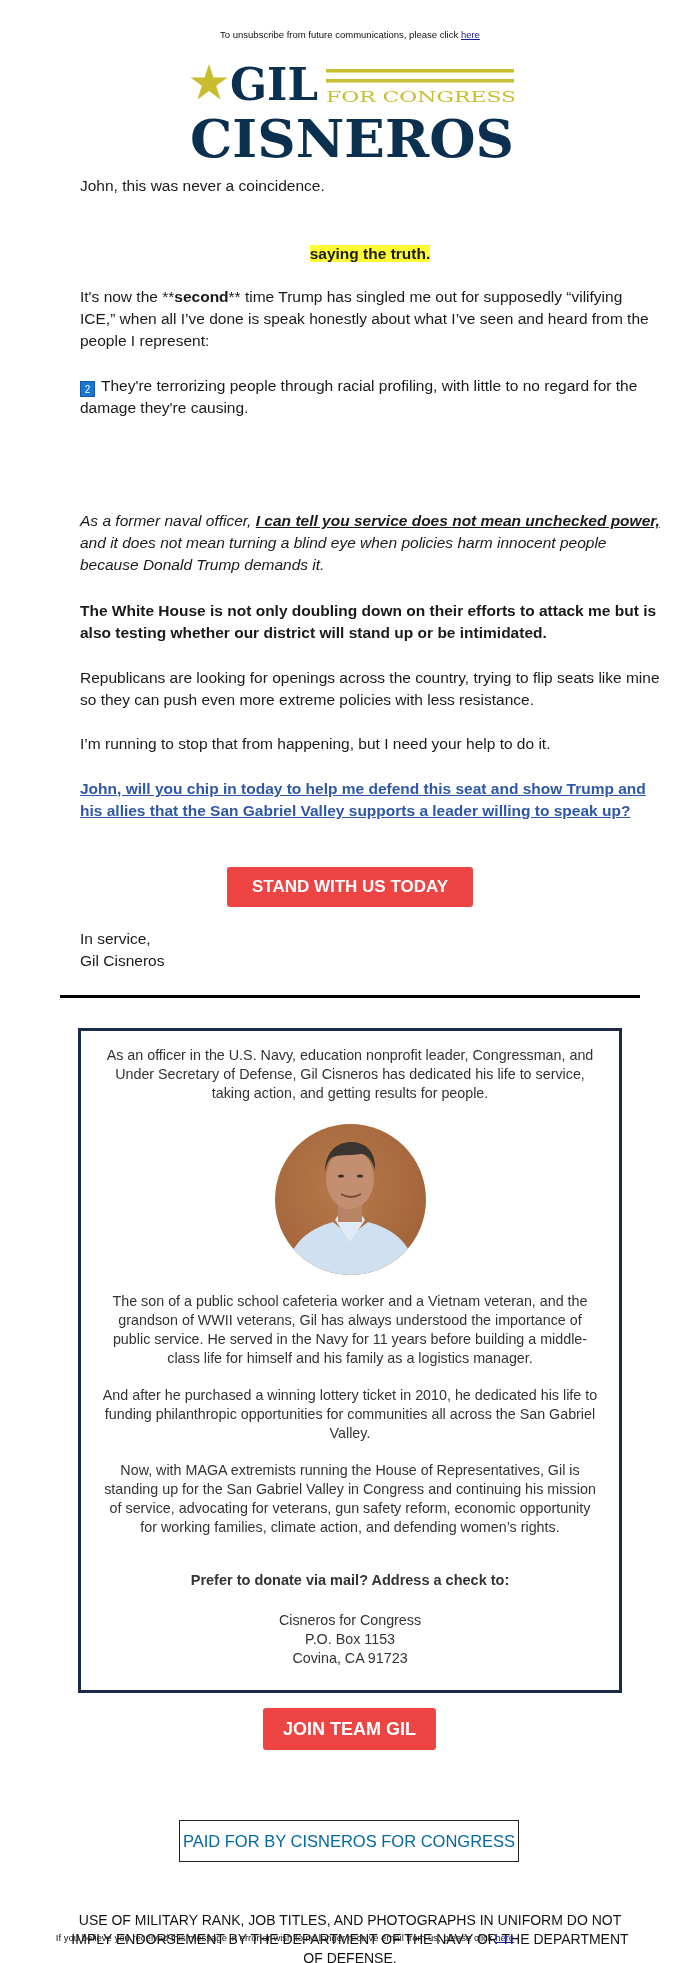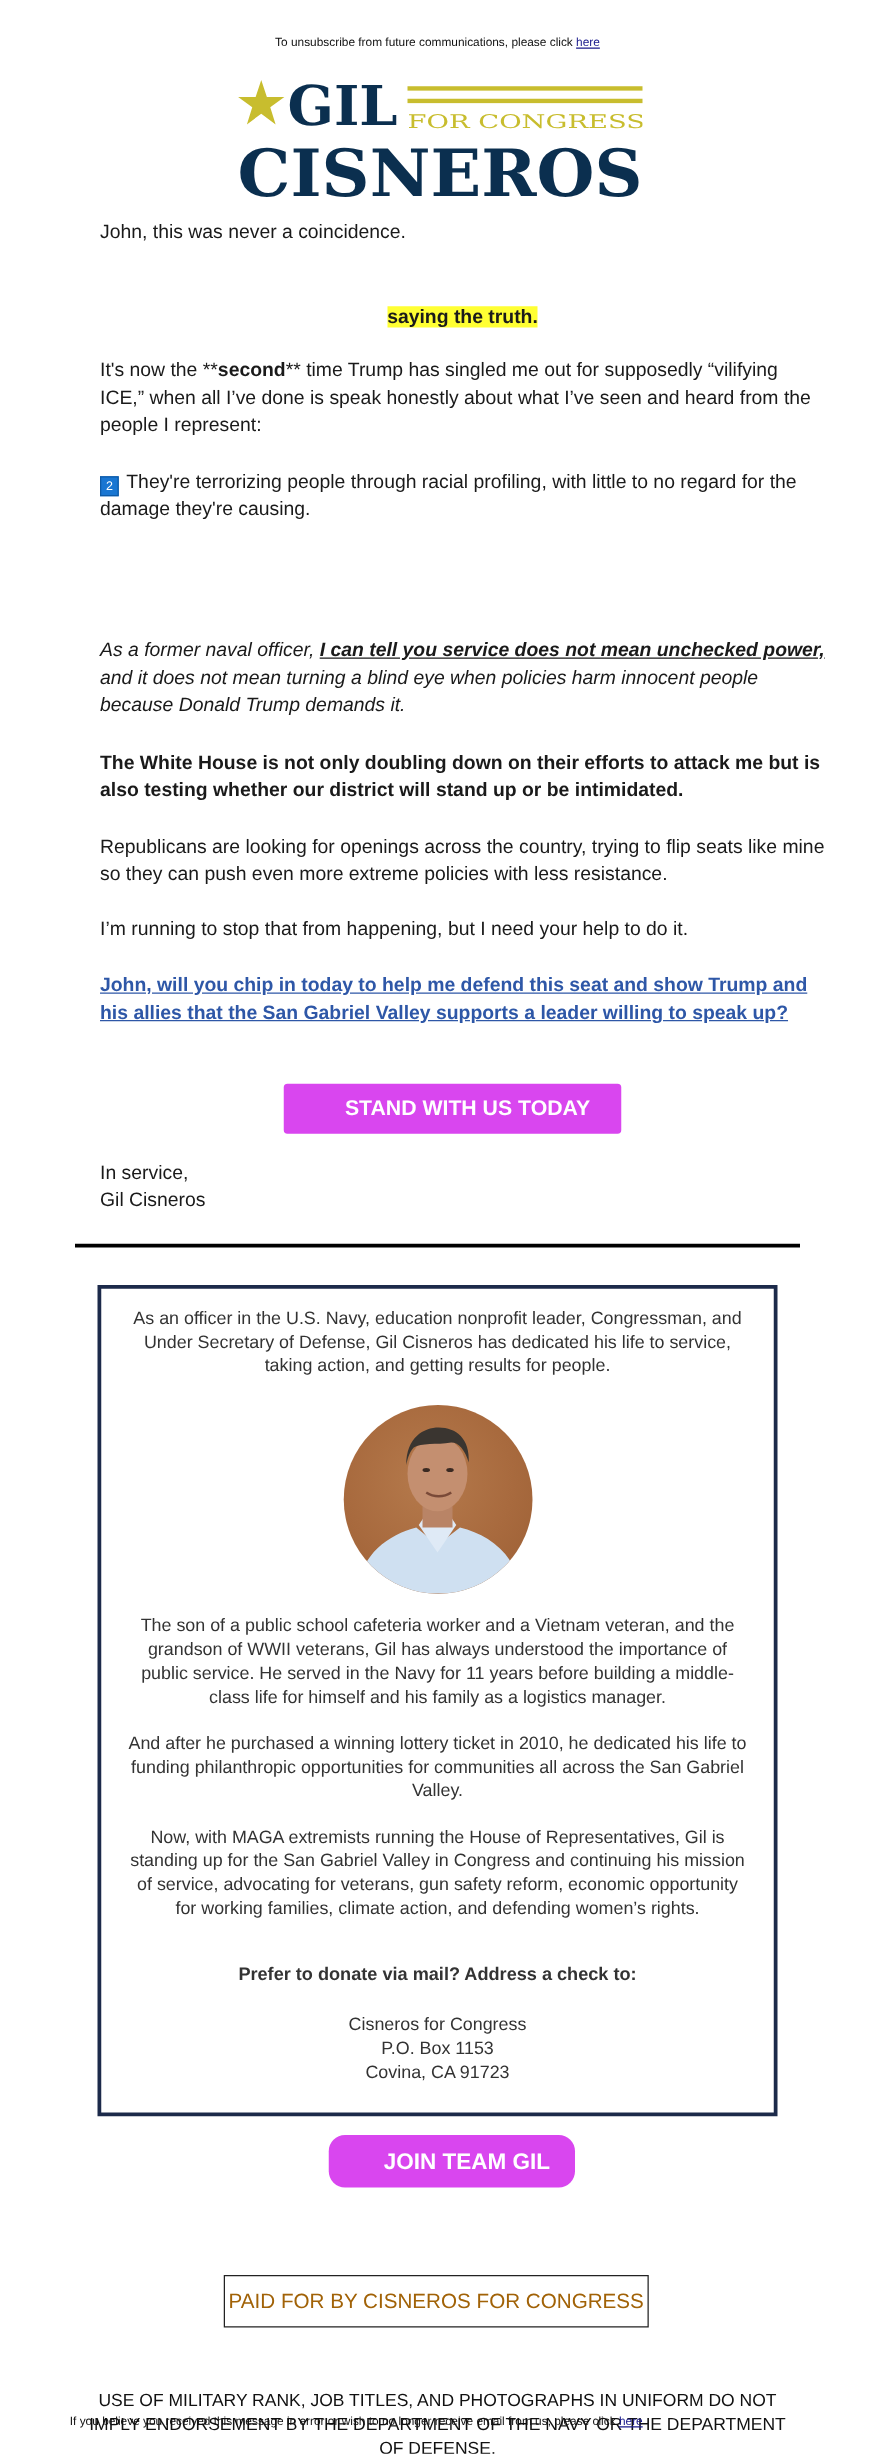--- a/index.html
+++ b/index.html
@@ -14,35 +14,35 @@
   .p-second { top: 286px; }
   .p-list { top: 375px; }
   .numbox { display: inline-block; width: 15px; height: 16px; background: #1976d2; color: #fff; font-size: 10px; line-height: 16px; text-align: center; vertical-align: -2px; border: 1px solid #0d5aa7; box-sizing: border-box; margin-right: 2px; }
   .p-naval { top: 510px; font-style: italic; }
   .p-naval b { text-decoration: underline; }
   .p-wh { top: 600px; font-weight: bold; }
   .p-repub { top: 667px; }
   .p-running { top: 733px; }
   .p-ask { top: 778px; font-weight: bold; }
   .p-ask a { color: #2e57a7; }
-  .btn { position: absolute; background: #d946ef; color: #ffffff; font-weight: bold; text-align: center; border-radius: 3px; font-size: 17px; text-decoration: none; padding-left: 24px; }
+  .btn { position: absolute; background: #ef4444; color: #ffffff; font-weight: bold; text-align: center; border-radius: 3px; font-size: 17px; text-decoration: none; }
   .btn-stand { top: 867px; left: 227px; width: 246px; height: 40px; line-height: 40px; }
   .p-sign { top: 928px; }
   .hr { position: absolute; top: 995px; left: 60px; width: 580px; height: 3px; background: #000; }
   .bio-box { position: absolute; top: 1028px; left: 78px; width: 544px; height: 665px; border: 3px solid #1c2a4a; box-sizing: border-box; }
   .bio-text { position: absolute; left: 100px; width: 500px; text-align: center; font-size: 14.3px; line-height: 19px; color: #333; }
   .bio1 { top: 1046px; }
   .photo { position: absolute; top: 1124px; left: 275px; width: 151px; height: 151px; border-radius: 50%; overflow: hidden; background: radial-gradient(circle at 45% 40%, #b57a4c 0%, #a86a3e 55%, #9a5e34 100%); }
   .bio2 { top: 1292px; }
   .bio3 { top: 1386px; }
   .bio4 { top: 1461px; }
   .bio-mail { top: 1571px; font-weight: bold; font-size: 14.5px; }
   .bio-addr { top: 1611px; }
-  .btn-join { top: 1708px; left: 263px; width: 173px; height: 42px; line-height: 42px; font-size: 18px; border-radius: 13px; }
-  .paid-box { position: absolute; top: 1820px; left: 179px; width: 340px; height: 42px; border: 1px solid #222; box-sizing: border-box; text-align: center; line-height: 40px; font-size: 16.5px; color: #a16207; }
+  .btn-join { top: 1708px; left: 263px; width: 173px; height: 42px; line-height: 42px; font-size: 18px; }
+  .paid-box { position: absolute; top: 1820px; left: 179px; width: 340px; height: 42px; border: 1px solid #222; box-sizing: border-box; text-align: center; line-height: 40px; font-size: 16.5px; color: #0369a1; }
   .disclaim { position: absolute; top: 1911px; left: 70px; width: 560px; text-align: center; font-size: 14px; line-height: 19px; color: #111; }
   .unsub-bottom { position: absolute; top: 1932px; left: 0; width: 570px; text-align: center; font-size: 9.5px; color: #111; }
 </style>
 </head>
 <body>
 
 <div class="unsub-top">
   <span>To unsubscribe from future communications, please click </span><a href="#">here</a>
 </div>
 

